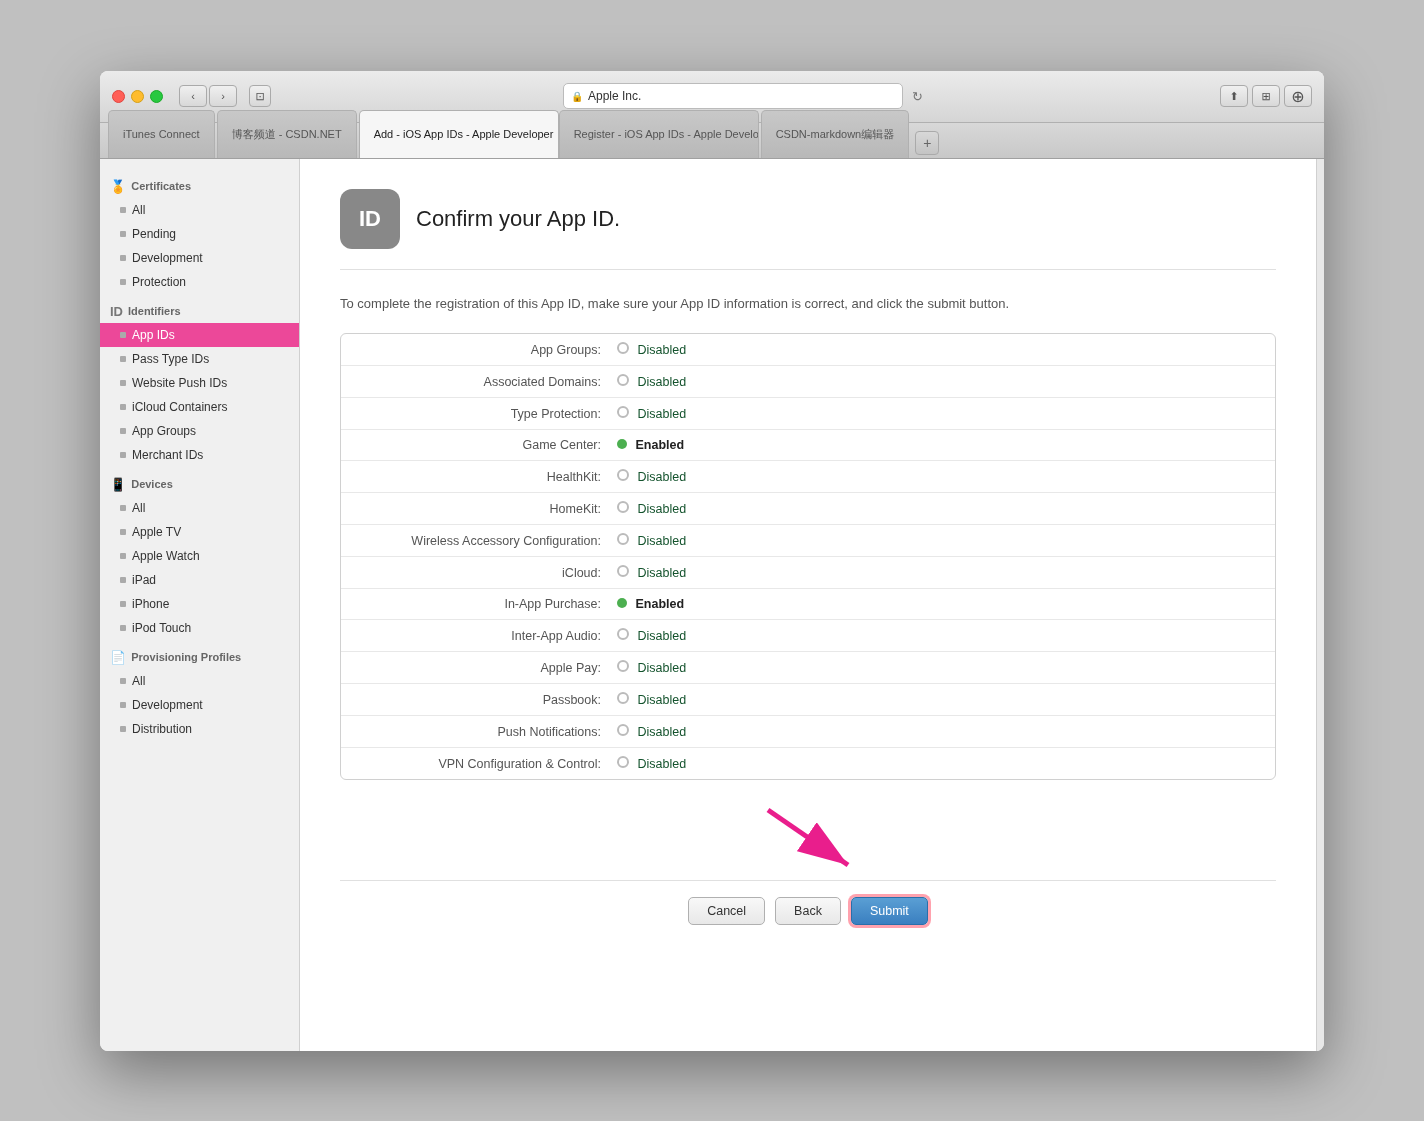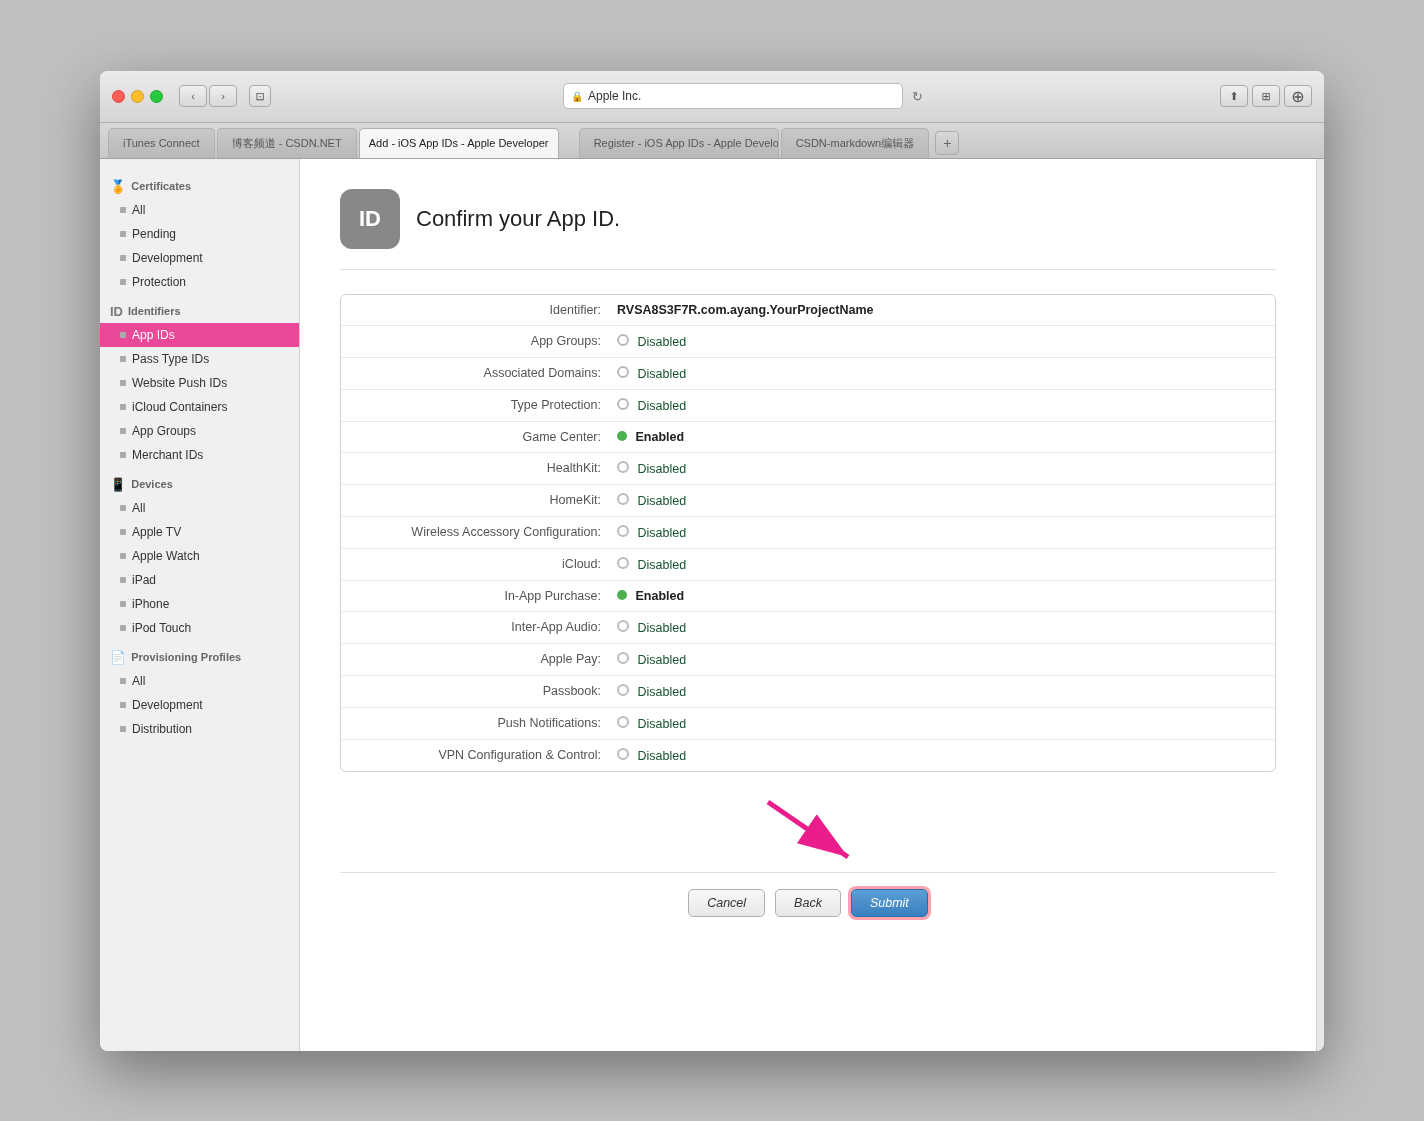--- a/index.html
+++ b/index.html
@@ -100,21 +100,21 @@
     .tabs-bar {
       background: linear-gradient(to bottom, #d8d8d8, #c8c8c8);
       height: 36px;
       display: flex;
       align-items: flex-end;
       padding: 0 8px;
       border-bottom: 1px solid #a0a0a0;
       flex-shrink: 0;
     }
     .tab {
-      height: 30px;
+      height: 48px;
       padding: 0 14px;
       border-radius: 5px 5px 0 0;
       border: 1px solid #b0b0b0;
       border-bottom: none;
       font-size: 11px;
       display: flex;
       align-items: center;
       cursor: pointer;
       white-space: nowrap;
       max-width: 200px;
@@ -122,22 +122,21 @@
       text-overflow: ellipsis;
     }
     .tab-inactive {
       background: linear-gradient(to bottom, #c8c8c8, #b8b8b8);
       color: #555;
       margin-right: 2px;
     }
     .tab-active {
       background: #f6f6f6;
       color: #222;
-      margin-right: 20px;
-      justify-content: center;
+      margin-right: 0;
     }
     .tab-add {
       width: 24px; height: 24px;
       margin-left: 4px;
       margin-bottom: 3px;
       border: 1px solid #aaa;
       border-radius: 4px;
       background: linear-gradient(to bottom, #d8d8d8, #c4c4c4);
       display: flex; align-items: center; justify-content: center;
       font-size: 14px; color: #666; cursor: pointer;
@@ -292,21 +291,20 @@
       padding: 16px 0;
       border-top: 1px solid #e0e0e0;
     }
     .btn {
       height: 28px;
       padding: 0 18px;
       border-radius: 5px;
       font-size: 12.5px;
       cursor: pointer;
       border: 1px solid;
-      font-style: italic;
     }
     .btn-cancel {
       background: linear-gradient(to bottom, #f8f8f8, #e8e8e8);
       border-color: #b0b0b0;
       color: #333;
     }
     .btn-back {
       background: linear-gradient(to bottom, #f8f8f8, #e8e8e8);
       border-color: #b0b0b0;
       color: #333;
@@ -475,28 +473,25 @@
     </div>
 
     <div class="content-pane">
       <div class="page-header">
         <div class="id-icon">
           <span>ID</span>
         </div>
         <h1 class="page-title">Confirm your App ID.</h1>
       </div>
 
+      <p class="page-description">To complete the registration of this App ID, make sure your App ID information is correct, and click the submit button.</p>
 
       <div class="info-box">
 
 
-        <div class="info-row">
-          <span class="info-label">Identifier:</span>
-          <span class="info-value">RVSA8S3F7R.com.ayang.YourProjectName</span>
-        </div>
 
         <div class="info-row">
           <span class="info-label">App Groups:</span>
           <span class="info-value disabled">
             <span class="dot-disabled"></span>
             <span>Disabled</span>
           </span>
         </div>
 
         <div class="info-row">

